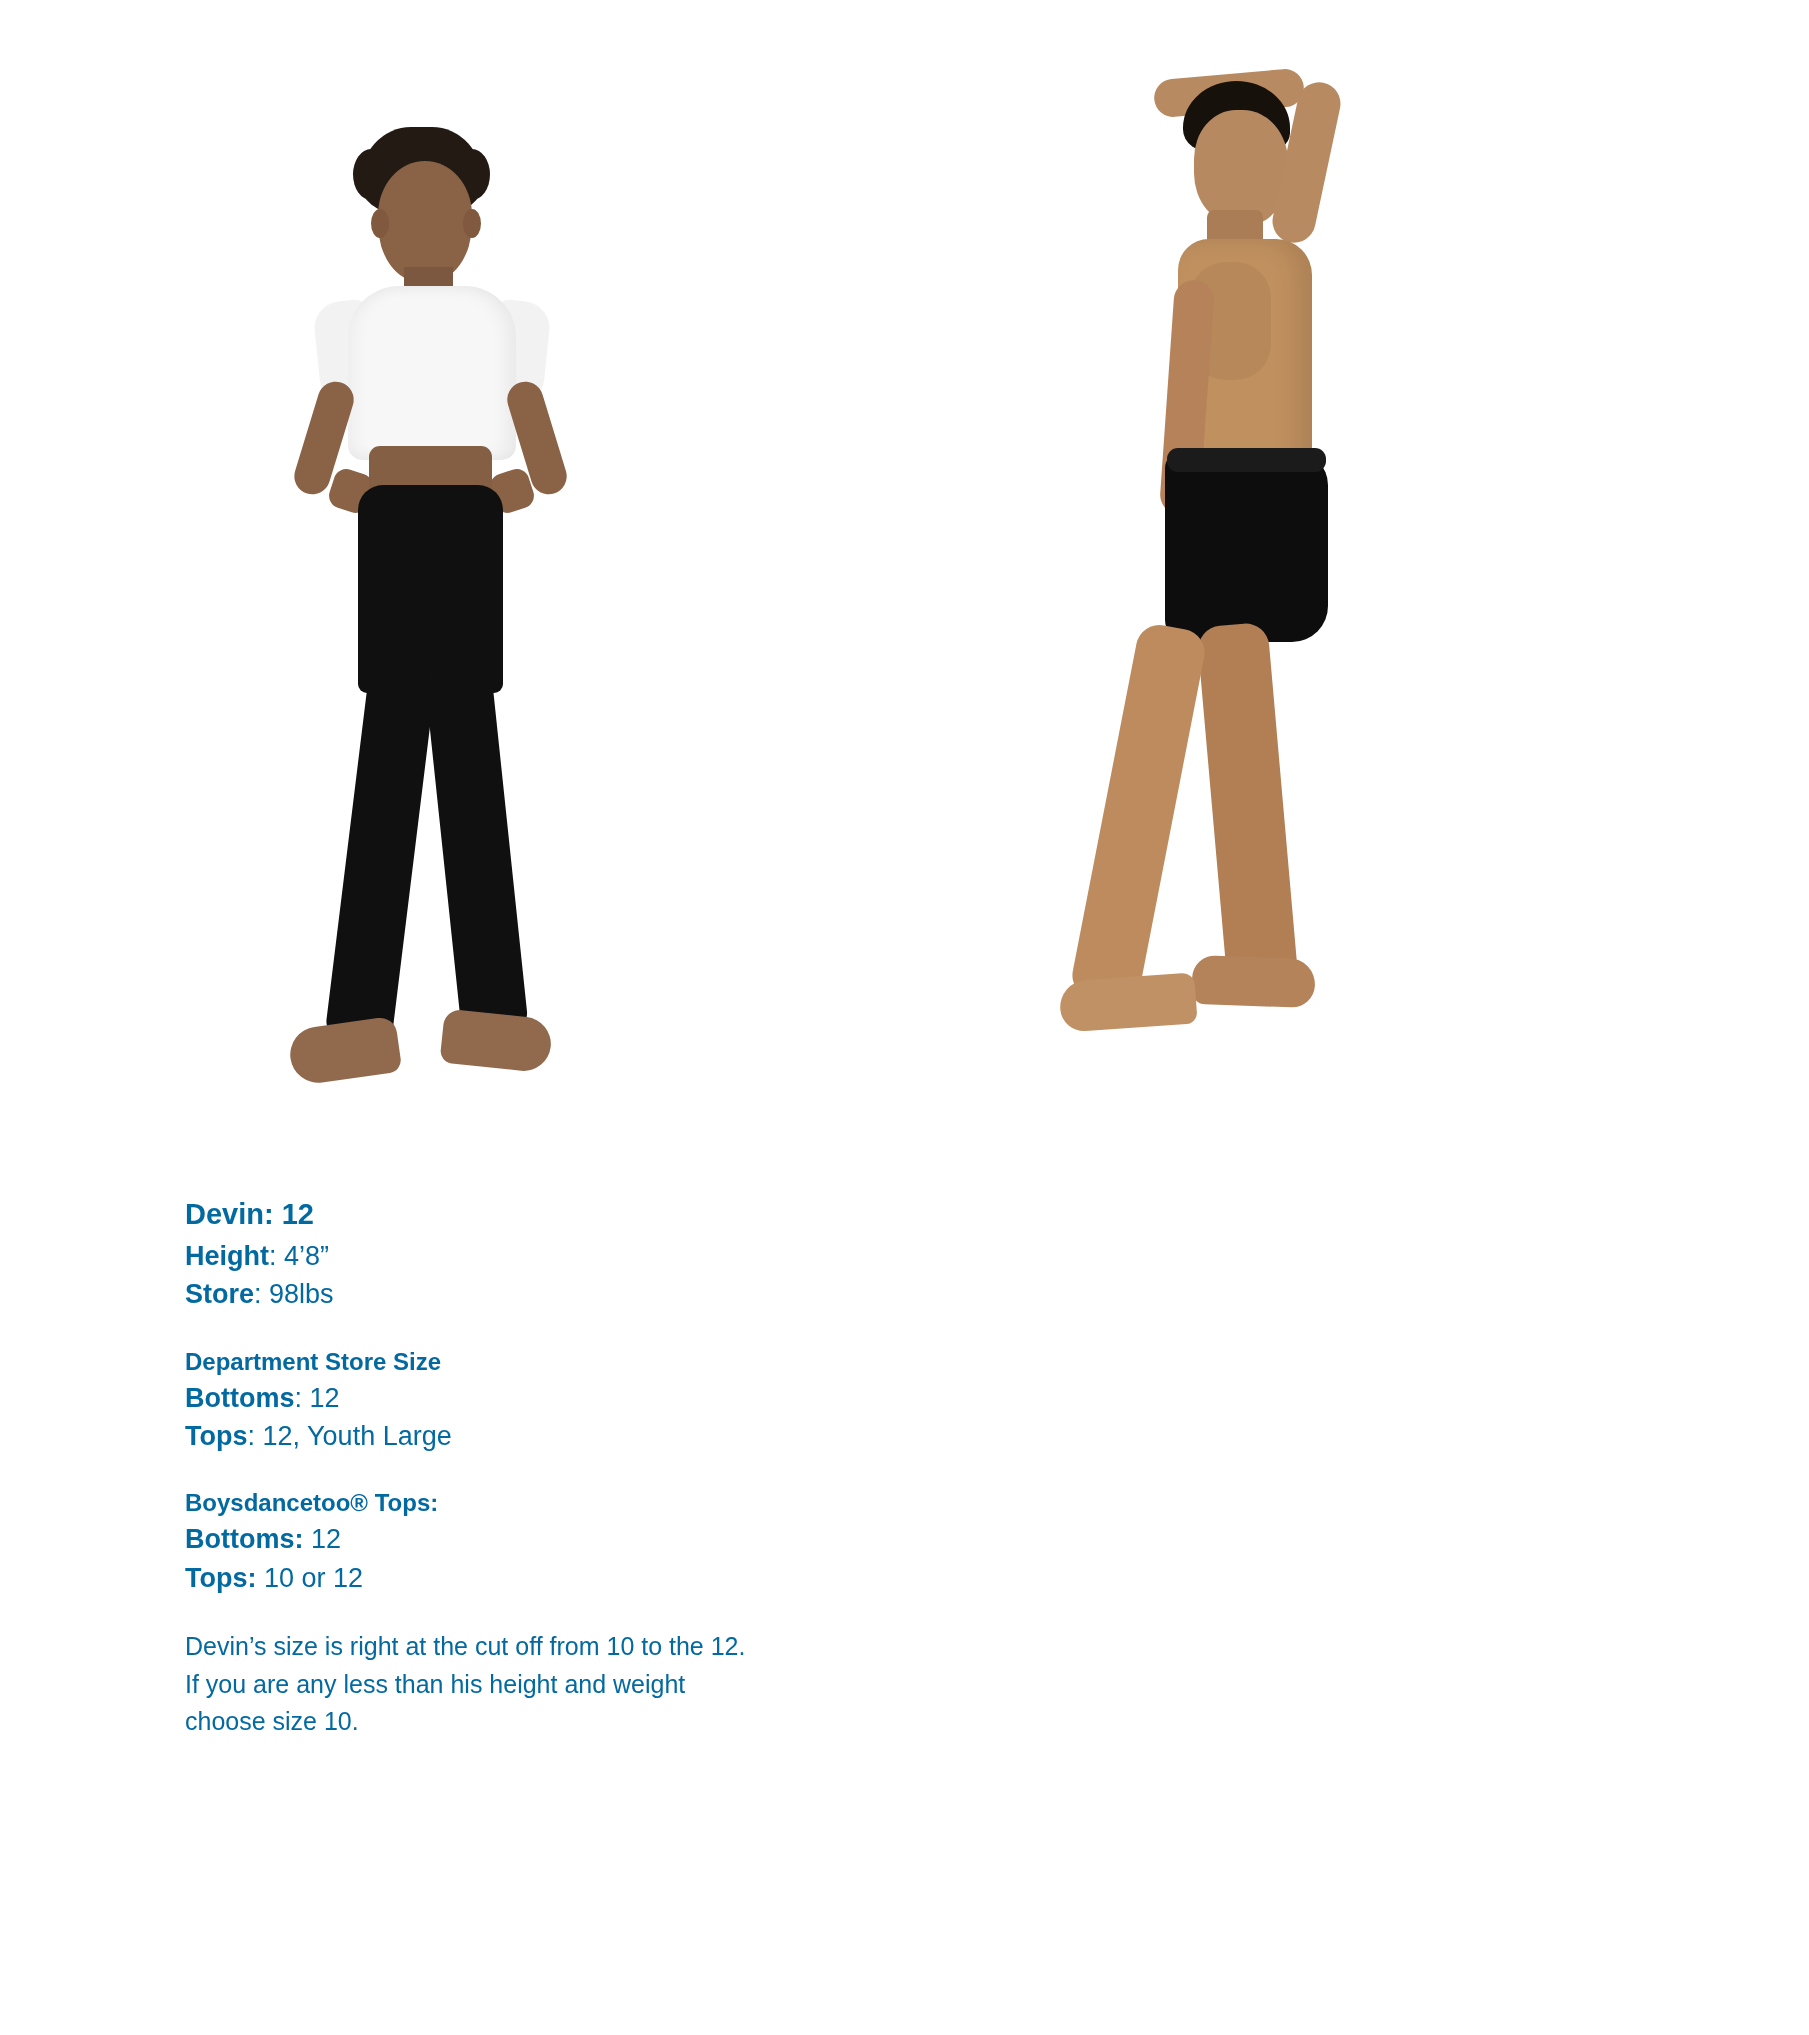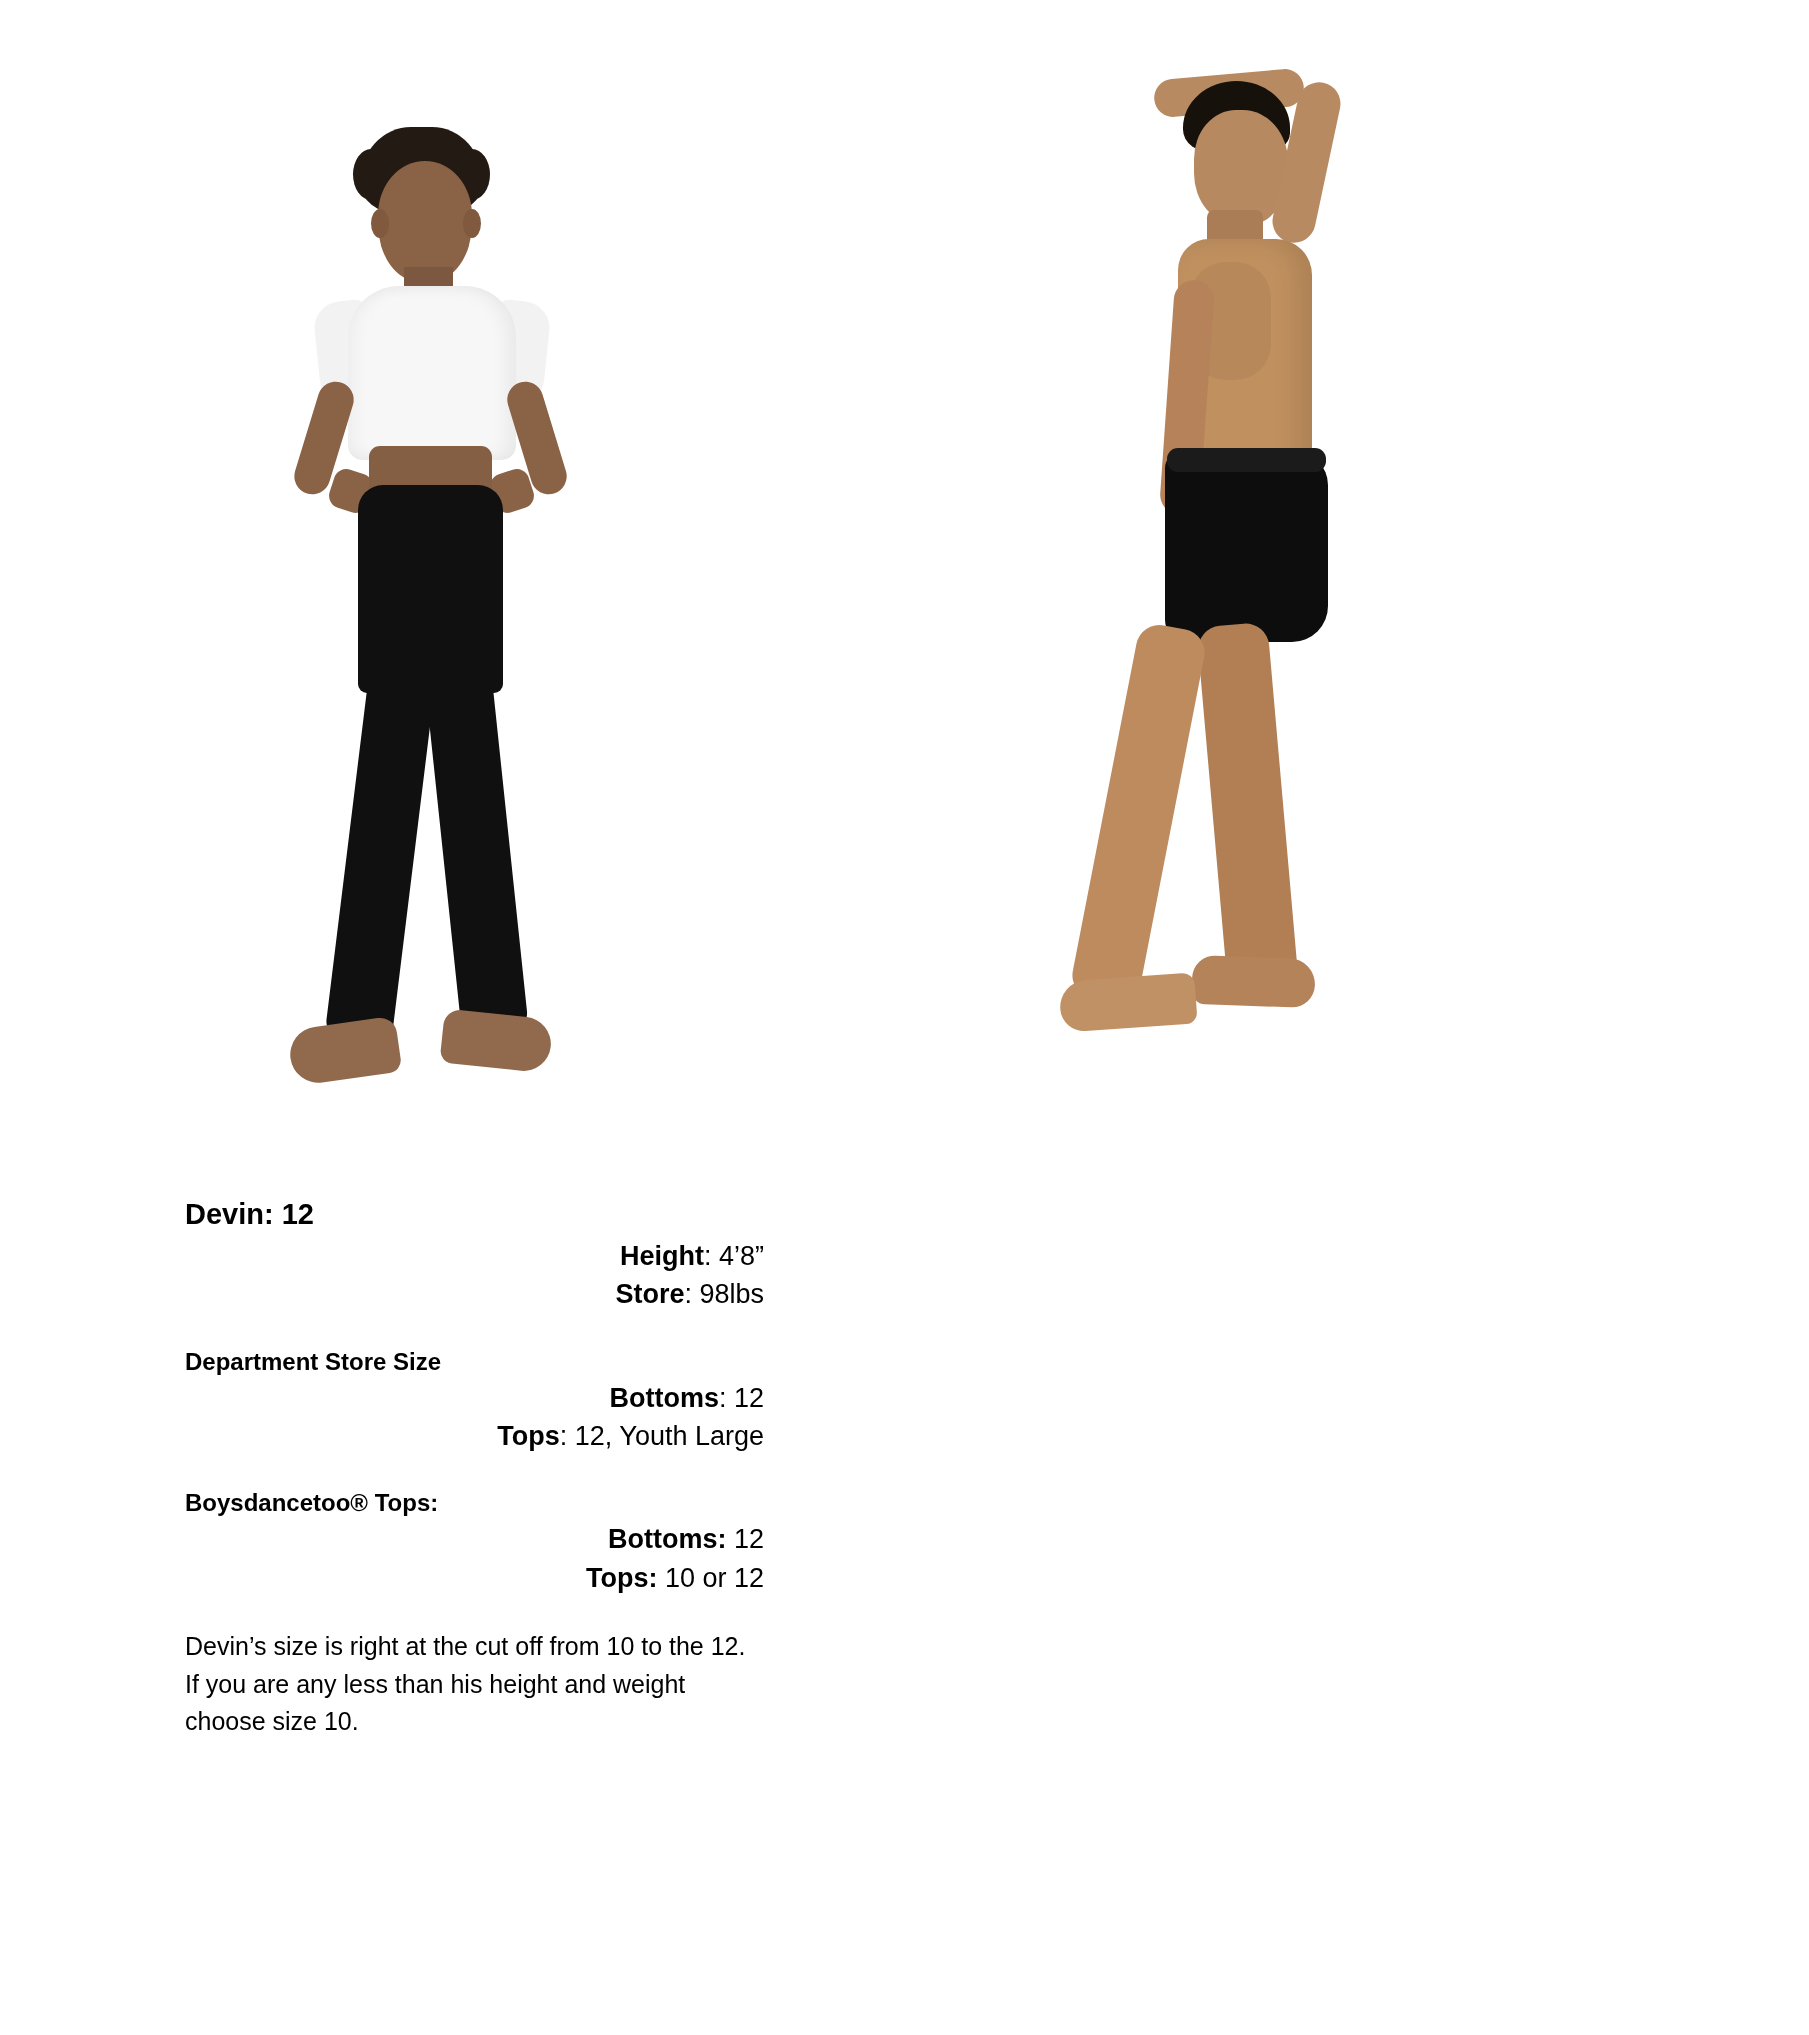--- a/index.html
+++ b/index.html
@@ -272,25 +272,25 @@
     border-radius: 27px 31px 27px 16.3px;
     transform: rotate(2deg);
   }
 
   
   .info {
     position: absolute;
     top: 1194px;
     font-size: 27px;
     line-height: 1.42;
-    color: #000000;
+    color: #0369a1;
   }
   .info.left { left: 185px; width: 579px; }
 
-  .info .line { white-space: nowrap; text-align: right; }
+  .info .line { white-space: nowrap; }
   .name-line {
     font-size: 29px;
     font-weight: bold;
     margin-bottom: 1.8px;
   }
   .heading {
     font-size: 24px;
     font-weight: bold;
   }
   .block { margin-bottom: 31px; }

